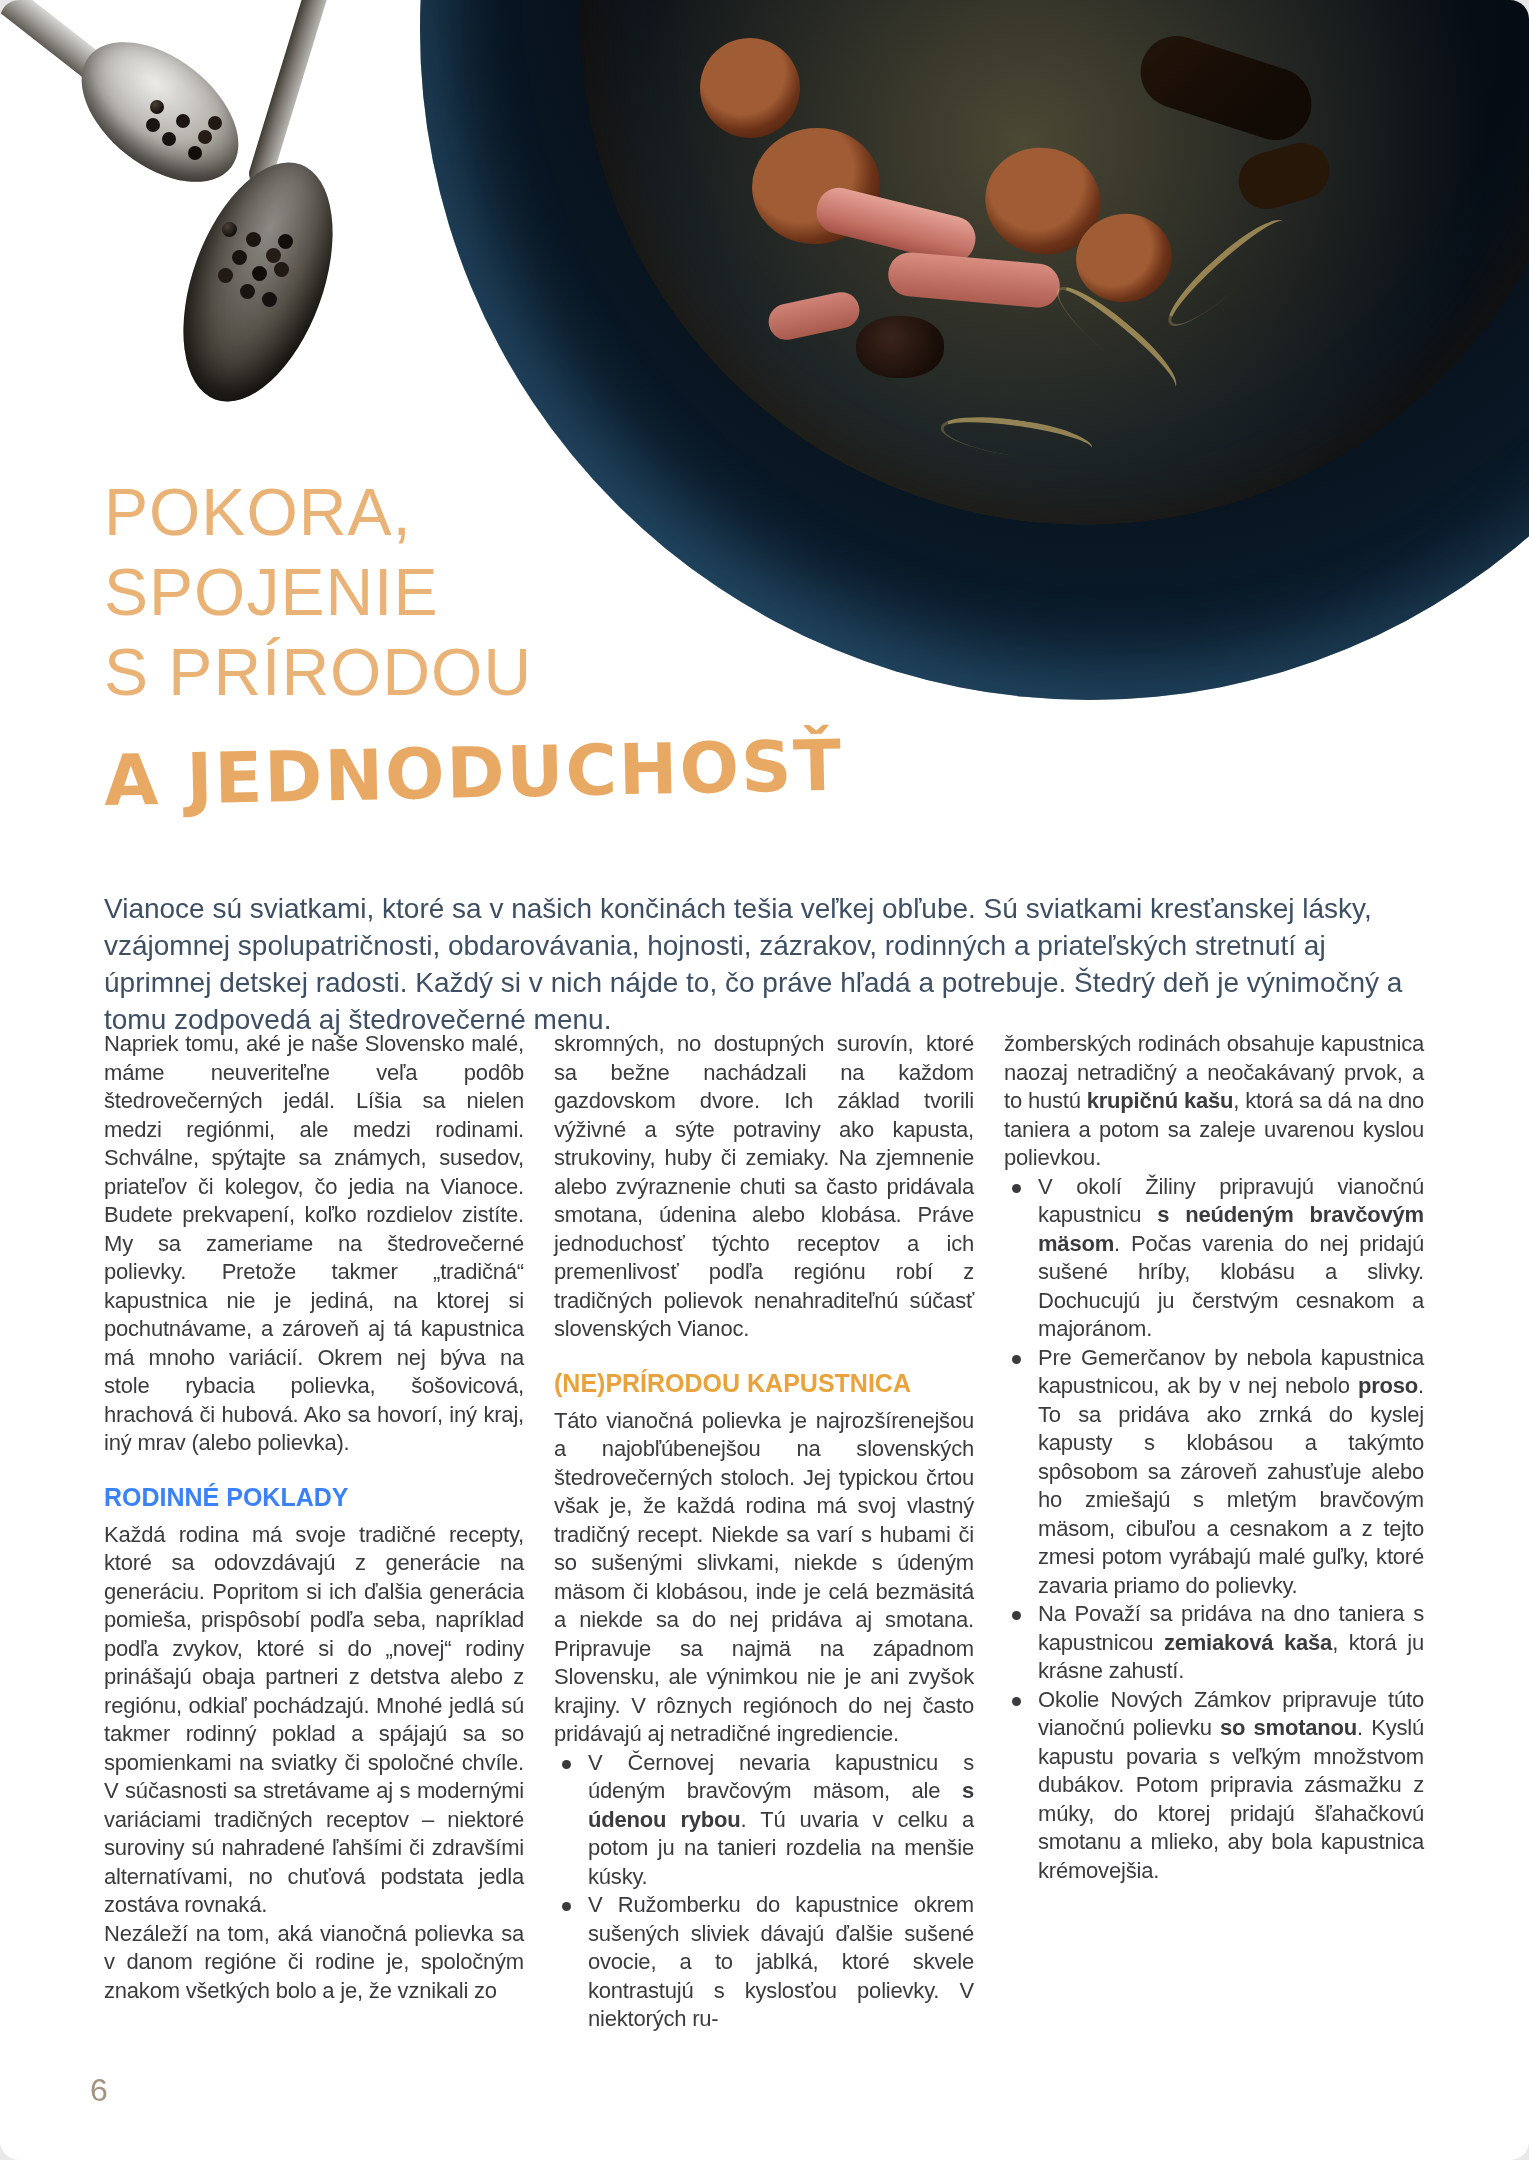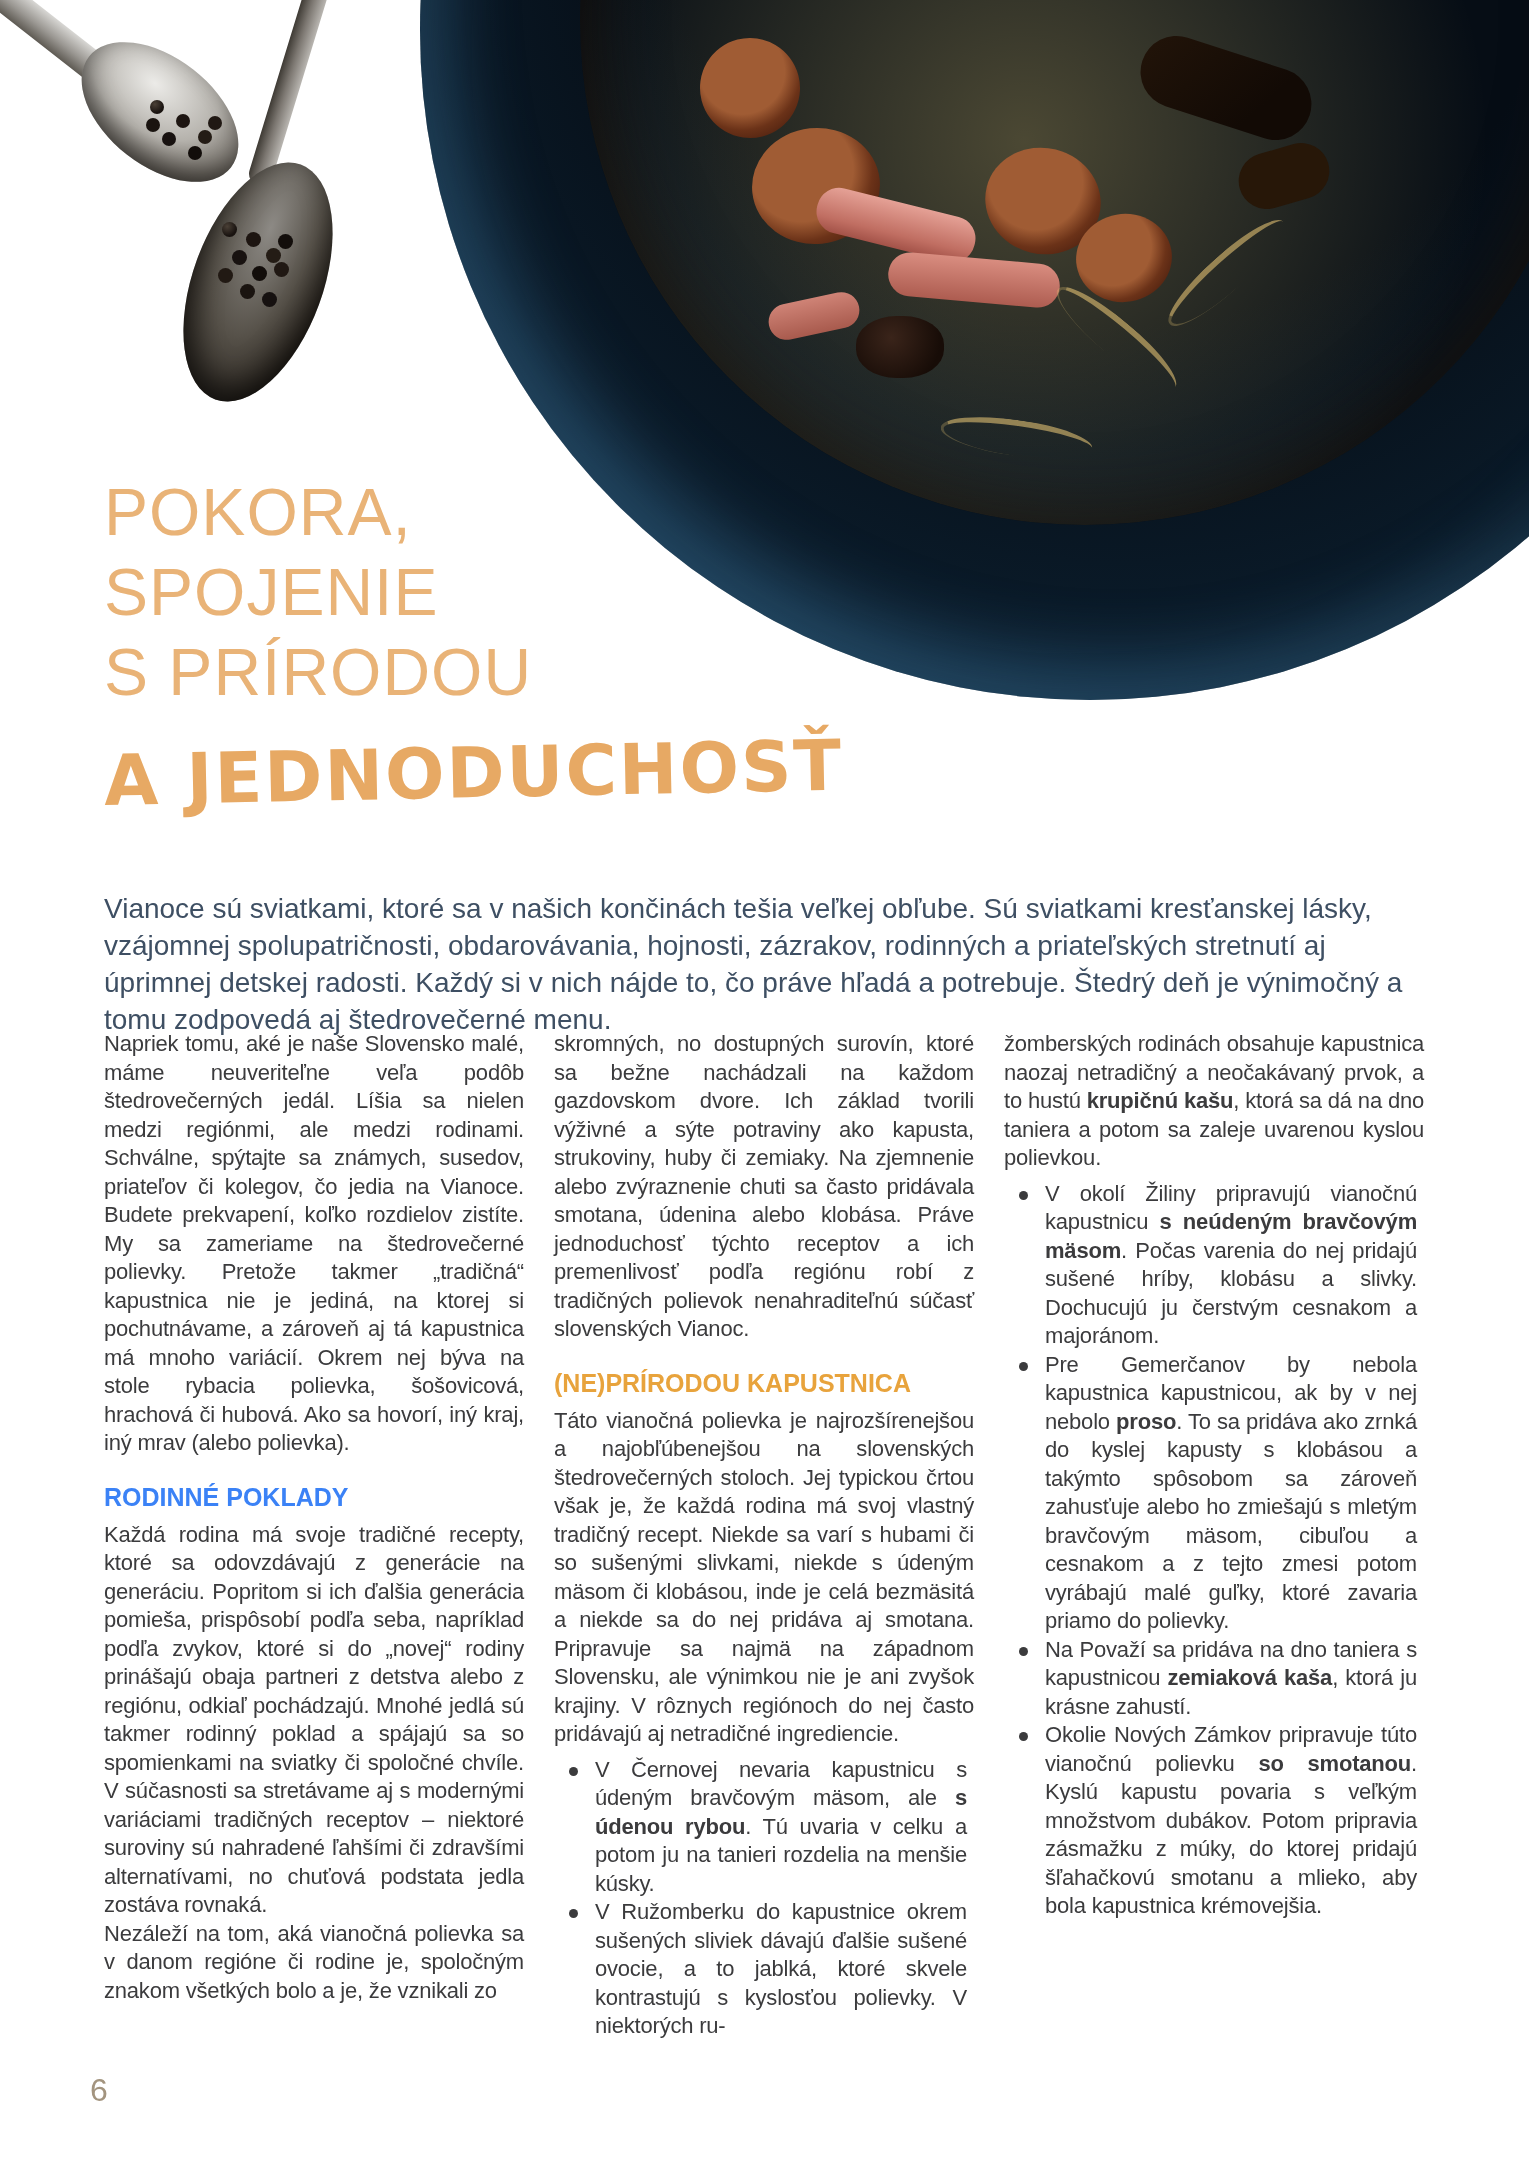--- a/index.html
+++ b/index.html
@@ -1,19 +1,20 @@
 <!DOCTYPE html>
 <html><head>
 <meta charset="utf-8">
 <style>
   html,body{margin:0;padding:0;background:#e8e8e8;}
   .page{
     position:relative; width:1529px; height:2160px; margin:0 auto;
     background:#ffffff; overflow:hidden;
     font-family:"Liberation Sans", sans-serif;
+    border-radius:19px;
   }
   
   .photo{position:absolute; inset:0; pointer-events:none;}
   .bowl{
     position:absolute; left:420px; top:-640px; width:1340px; height:1340px;
     border-radius:50%;
     background:radial-gradient(circle at 52% 38%, #060d15 42%, #0a1a28 68%, #10293c 88%, #1b3f58 99%);
     box-shadow: inset 30px -38px 70px -6px rgba(80,150,200,.34),
                 inset -20px 26px 60px rgba(0,0,0,.65);
   }
@@ -96,21 +97,21 @@
   }
   .col{width:420px; font-size:22px; line-height:28.5px; color:#3B3B3D;
        text-align:justify; letter-spacing:-0.2px;}
   .col p{margin:0;}
   .col h2{
     margin:26px 0 10px 0; font-size:25px; line-height:27px; font-weight:bold;
     letter-spacing:0; text-align:left;
   }
   .h-green{color:#3b82f6;}
   .h-orange{color:#E8A33C;}
-  .col ul{list-style:none; margin:7px; padding:0;}
+  .col ul{list-style:none; margin:0; padding:0;}
   .col li{position:relative; padding-left:34px; margin:0;}
   .col li::before{
     content:""; position:absolute; left:8px; top:11px;
     width:9px; height:9px; border-radius:50%; background:#3B3B3D;
   }
   .col strong{font-weight:bold;}
   
   .pageno{
     position:absolute; left:90px; top:2072px;
     font-size:32px; color:#A3947F;

